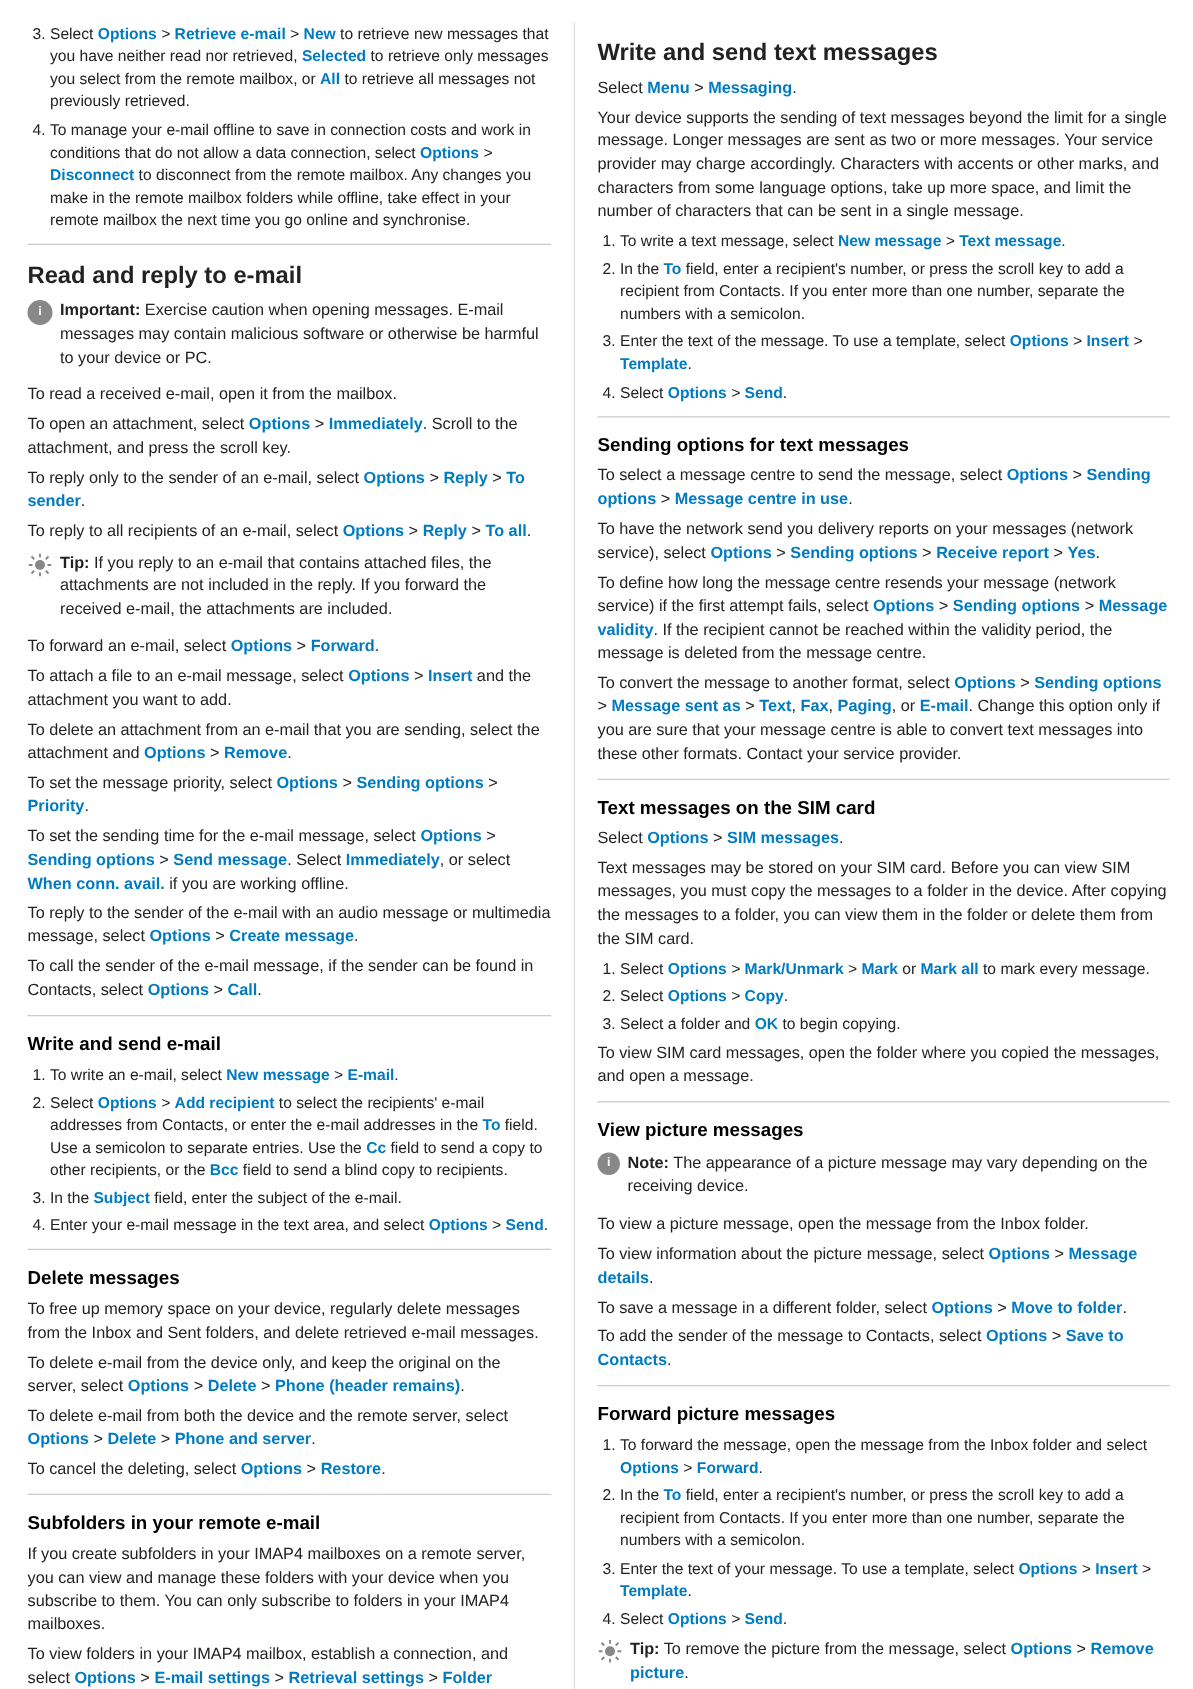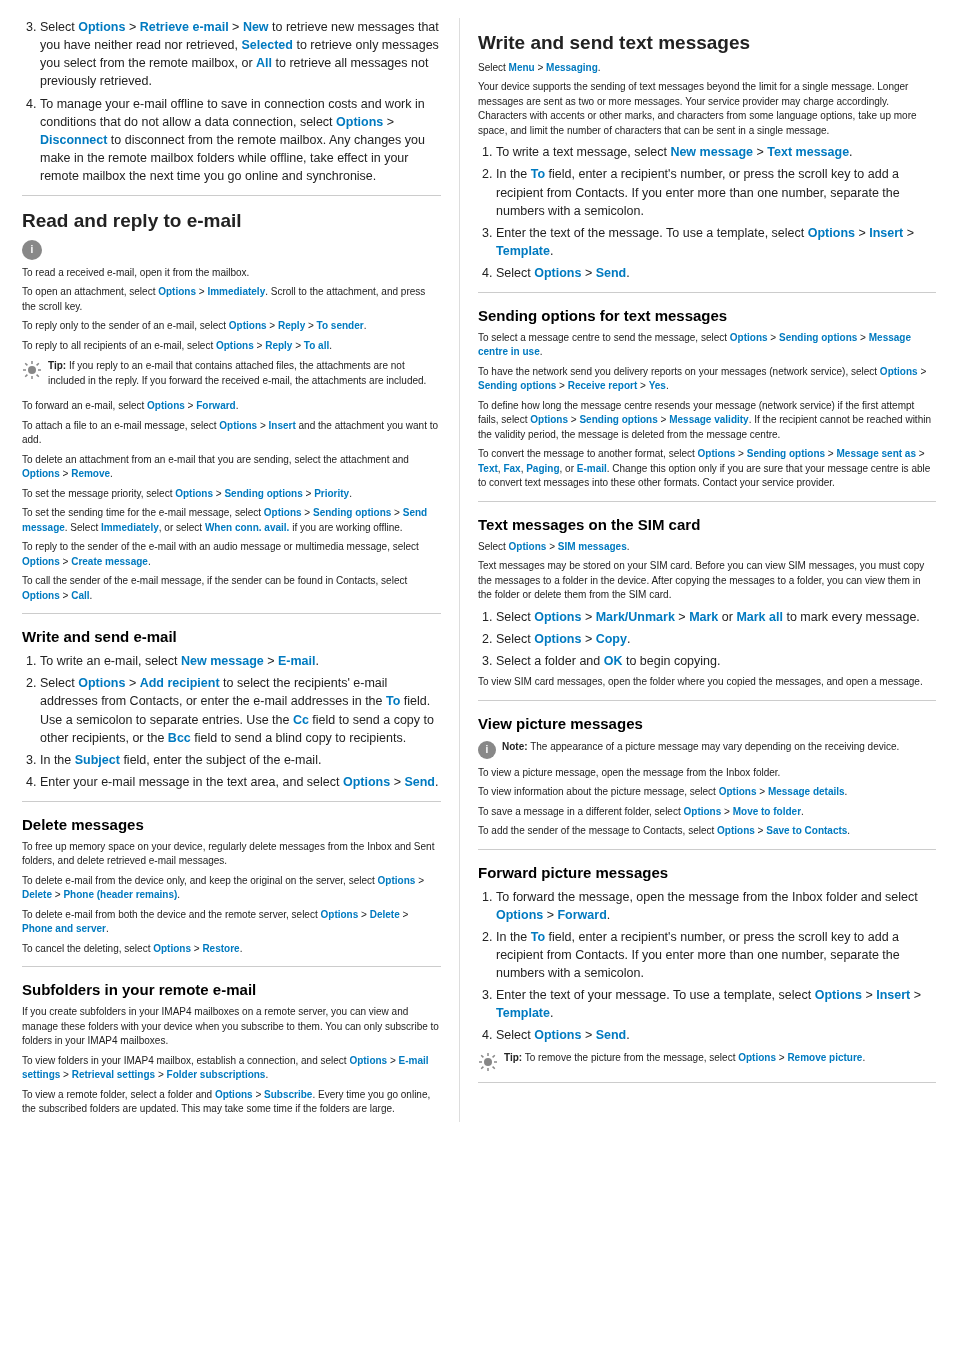--- a/index.html
+++ b/index.html
@@ -35,21 +35,21 @@
     }
     h3 {
       font-size: 15px;
       font-weight: bold;
       color: #000000;
       margin-bottom: 4px;
       margin-top: 12px;
     }
     p {
       margin-bottom: 5px;
-      font-size: 10px;
+      font-size: 13px;
     }
     ol {
       margin-left: 18px;
       margin-bottom: 5px;
     }
     ol li {
       margin-bottom: 4px;
       font-size: 12.5px;
     }
     .opt { color: #007ac0; font-weight: bold; }
@@ -126,20 +126,21 @@
         To manage your e-mail offline to save in connection costs and work in conditions that do not allow a data connection, select <span class="opt">Options</span> &gt; <span class="opt">Disconnect</span> to disconnect from the remote mailbox. Any changes you make in the remote mailbox folders while offline, take effect in your remote mailbox the next time you go online and synchronise.
       </li>
     </ol>
 
     <hr class="section-divider">
 
     <h2>Read and reply to e-mail</h2>
 
     <div class="tip-box">
       <span class="important-icon">i</span>
+      <p><strong>Important:</strong><span> Exercise caution when opening messages. E-mail messages may contain malicious software or otherwise be harmful to your device or PC.</span></p>
     </div>
 
     <p>To read a received e-mail, open it from the mailbox.</p>
 
     <p>
       To open an attachment, select <span class="opt">Options</span> &gt; <span class="opt">Immediately</span>. Scroll to the attachment, and press the scroll key.
     </p>
 
     <p>
       To reply only to the sender of an e-mail, select <span class="opt">Options</span> &gt; <span class="opt">Reply</span> &gt; <span class="opt">To sender</span>.

